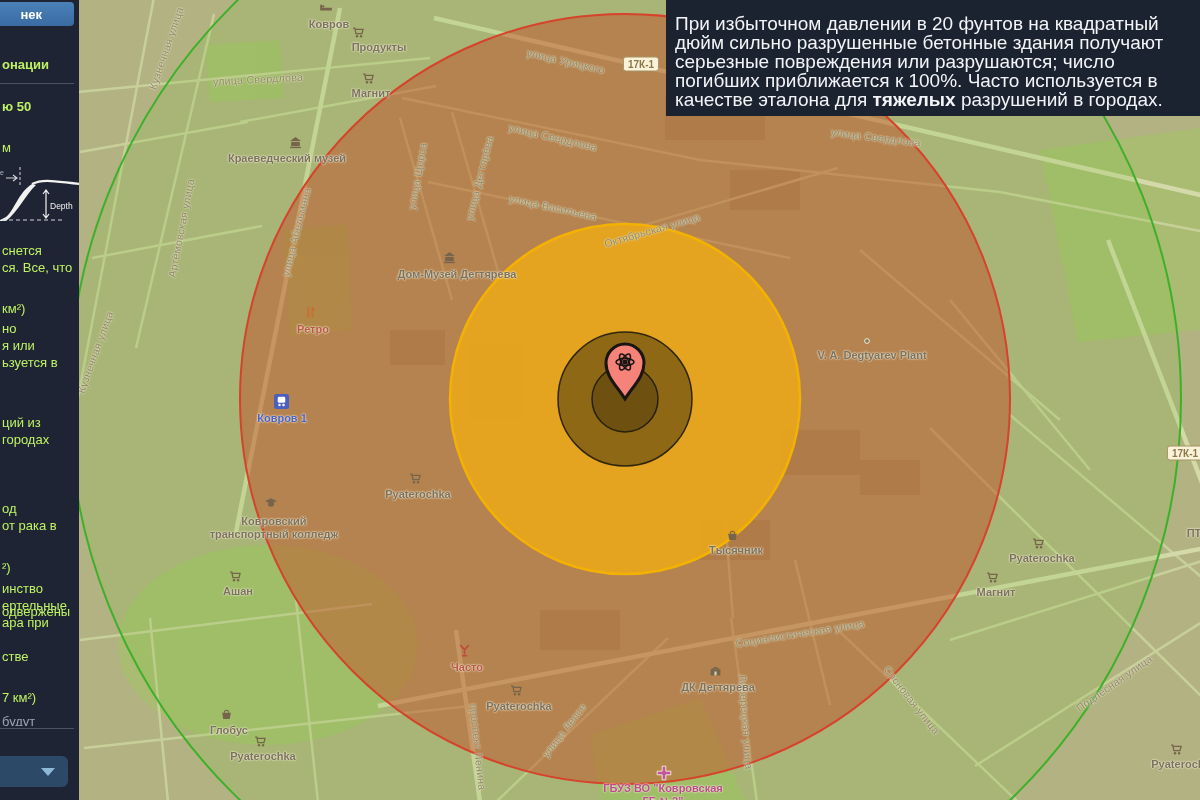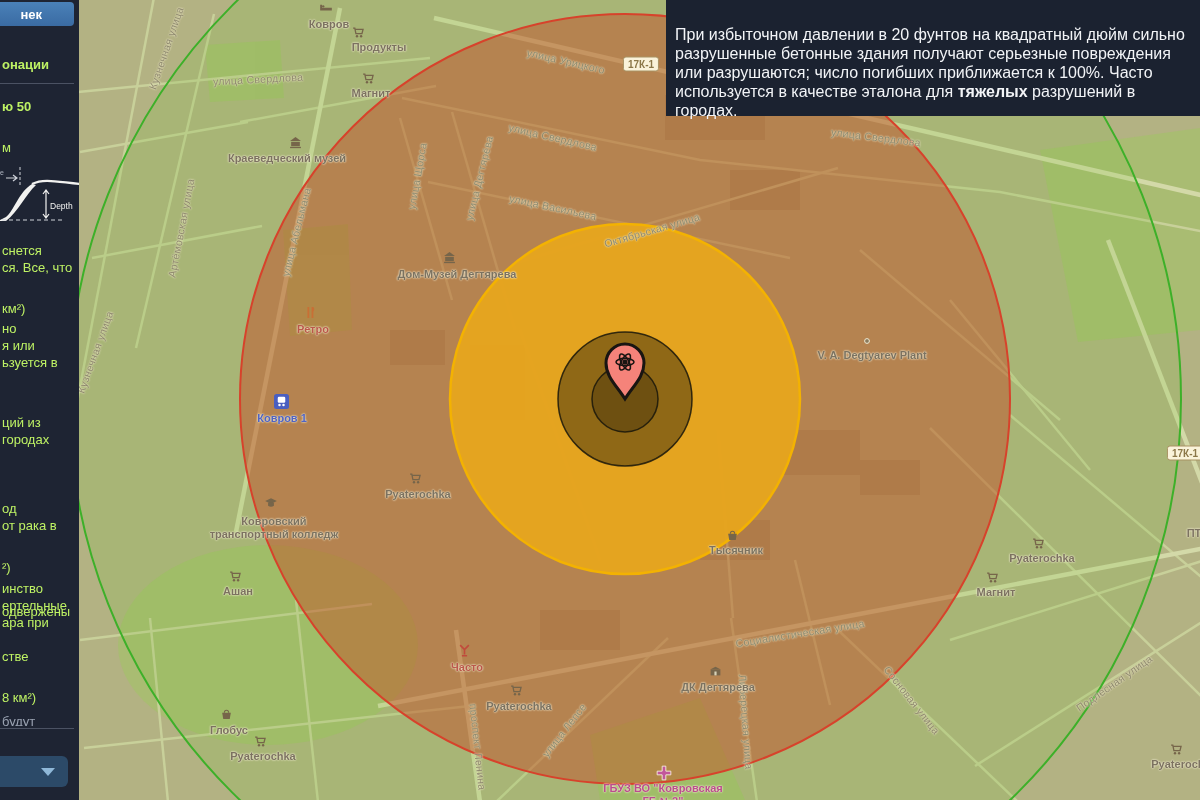--- a/index.html
+++ b/index.html
@@ -42,21 +42,21 @@
             border-top:8px solid #8fb8d8;}
   #diagram{position:absolute;left:0;top:165px;}
 
   
   #tooltip{position:absolute;left:666px;top:0;width:534px;height:116px;background:#1b2230;
            z-index:40;color:#f2f4f7;box-sizing:border-box;padding:5px 10px 0 9px;}
   #tooltip .trow{display:flex;align-items:center;gap:8px;}
   #tooltip .swatch{width:21px;height:21px;border-radius:50%;background:#8a2a23;
                    border:2px solid #641d16;box-sizing:border-box;flex:0 0 auto;}
   #tooltip .ttl{font-size:14.5px;font-weight:bold;line-height:24px;white-space:nowrap;}
-  #tooltip .body{font-size:16px;line-height:19px;margin-top:20px;}
+  #tooltip .body{font-size:19px;line-height:19px;margin-top:9px;}
 </style>
 </head>
 <body>
 
 <div id="app">
 
   <div id="map">
     <svg id="map-svg" width="1200" height="800" viewBox="0 0 1200 800">
 
       <rect x="0" y="0" width="1200" height="800" fill="#b3b283"></rect>
@@ -351,21 +351,21 @@
     <div class="frag" style="top:415px;">ций из</div>
     <div class="frag" style="top:432px;">городах</div>
     <div class="frag" style="top:501px;">од</div>
     <div class="frag" style="top:518px;">от рака в</div>
     <div class="frag" style="top:560px;">²)</div>
     <div class="frag" style="top:581px;">инство</div>
     <div class="frag" style="top:598px;">ертельные</div>
     <div class="frag" style="top:615px;">ара при</div>
     <div class="frag" style="top:604px;">одвержены</div>
     <div class="frag" style="top:649px;">стве</div>
-    <div class="frag" style="top:690px;">8 км²)</div>
+    <div class="frag" style="top:690px;">7 км²)</div>
     <div class="frag dim" style="top:714px;">будут</div>
     <div class="sep" style="top:728px;"></div>
 
     <button id="dropdown">
         <span class="chev"></span>
       </button>
   </aside>
 
   <div id="tooltip">
     <div class="body"><span>При избыточном давлении в 20 фунтов на квадратный дюйм сильно разрушенные бетонные здания получают серьезные повреждения или разрушаются; число погибших приближается к 100%. Часто используется в качестве эталона для </span><b>тяжелых</b><span> разрушений в городах.</span></div>

